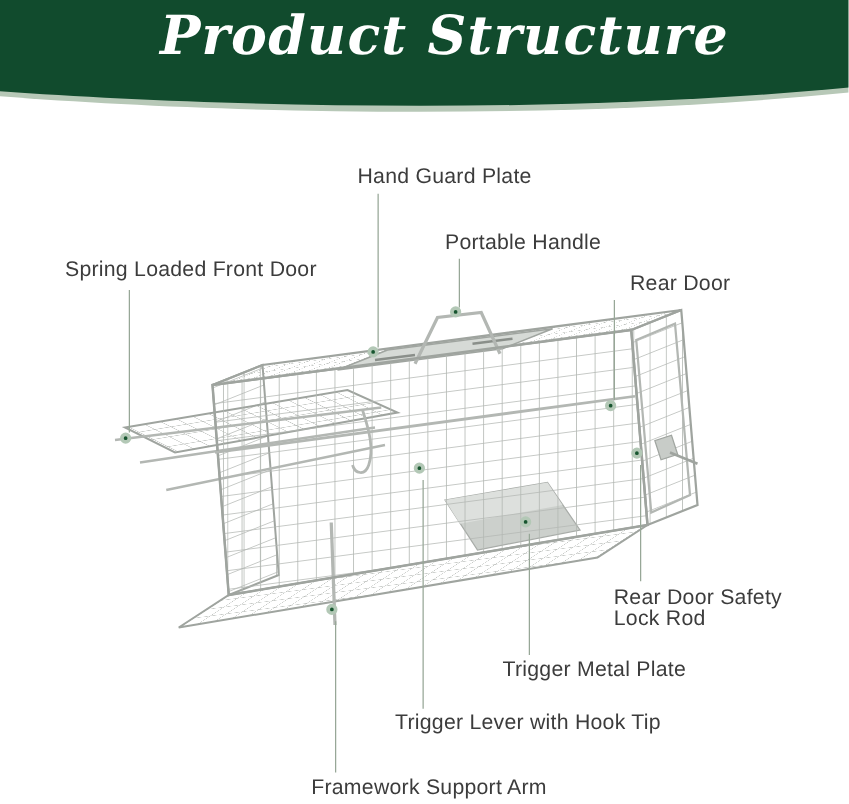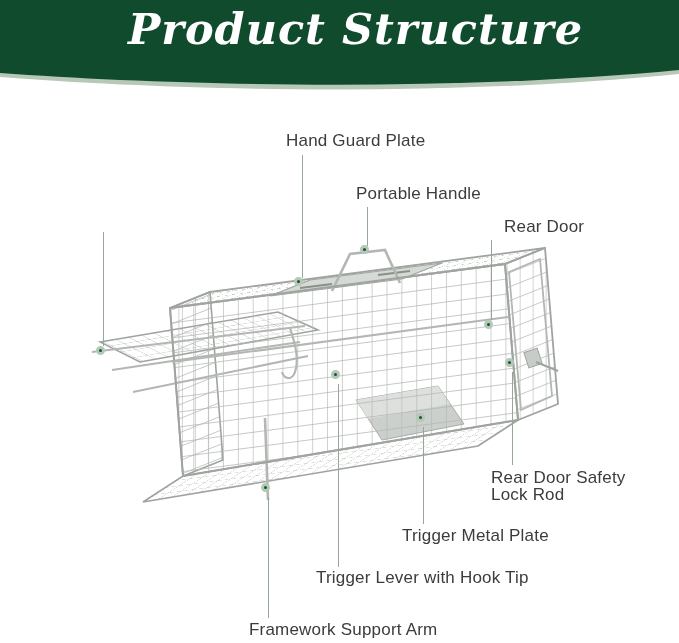--- a/index.html
+++ b/index.html
@@ -151,20 +151,21 @@
 
     <div class="marker" id="dt-0"></div>
     <div class="marker" id="dt-1"></div>
     <div class="marker" id="dt-2"></div>
     <div class="marker" id="dt-3"></div>
     <div class="marker" id="dt-4"></div>
     <div class="marker" id="dt-5"></div>
     <div class="marker" id="dt-6"></div>
     <div class="marker" id="dt-7"></div>
 
+    <div class="label" id="lb-0">Spring Loaded Front Door</div>
     <div class="label" id="lb-1">Hand Guard Plate</div>
     <div class="label" id="lb-2">Portable Handle</div>
     <div class="label" id="lb-3">Rear Door</div>
     <div class="label" id="lb-4">Rear Door Safety Lock Rod</div>
     <div class="label" id="lb-5">Trigger Metal Plate</div>
     <div class="label" id="lb-7">Framework Support Arm</div>
     <div class="label" id="lb-6">Trigger Lever with Hook Tip</div>
   </main>
 </div>
 

